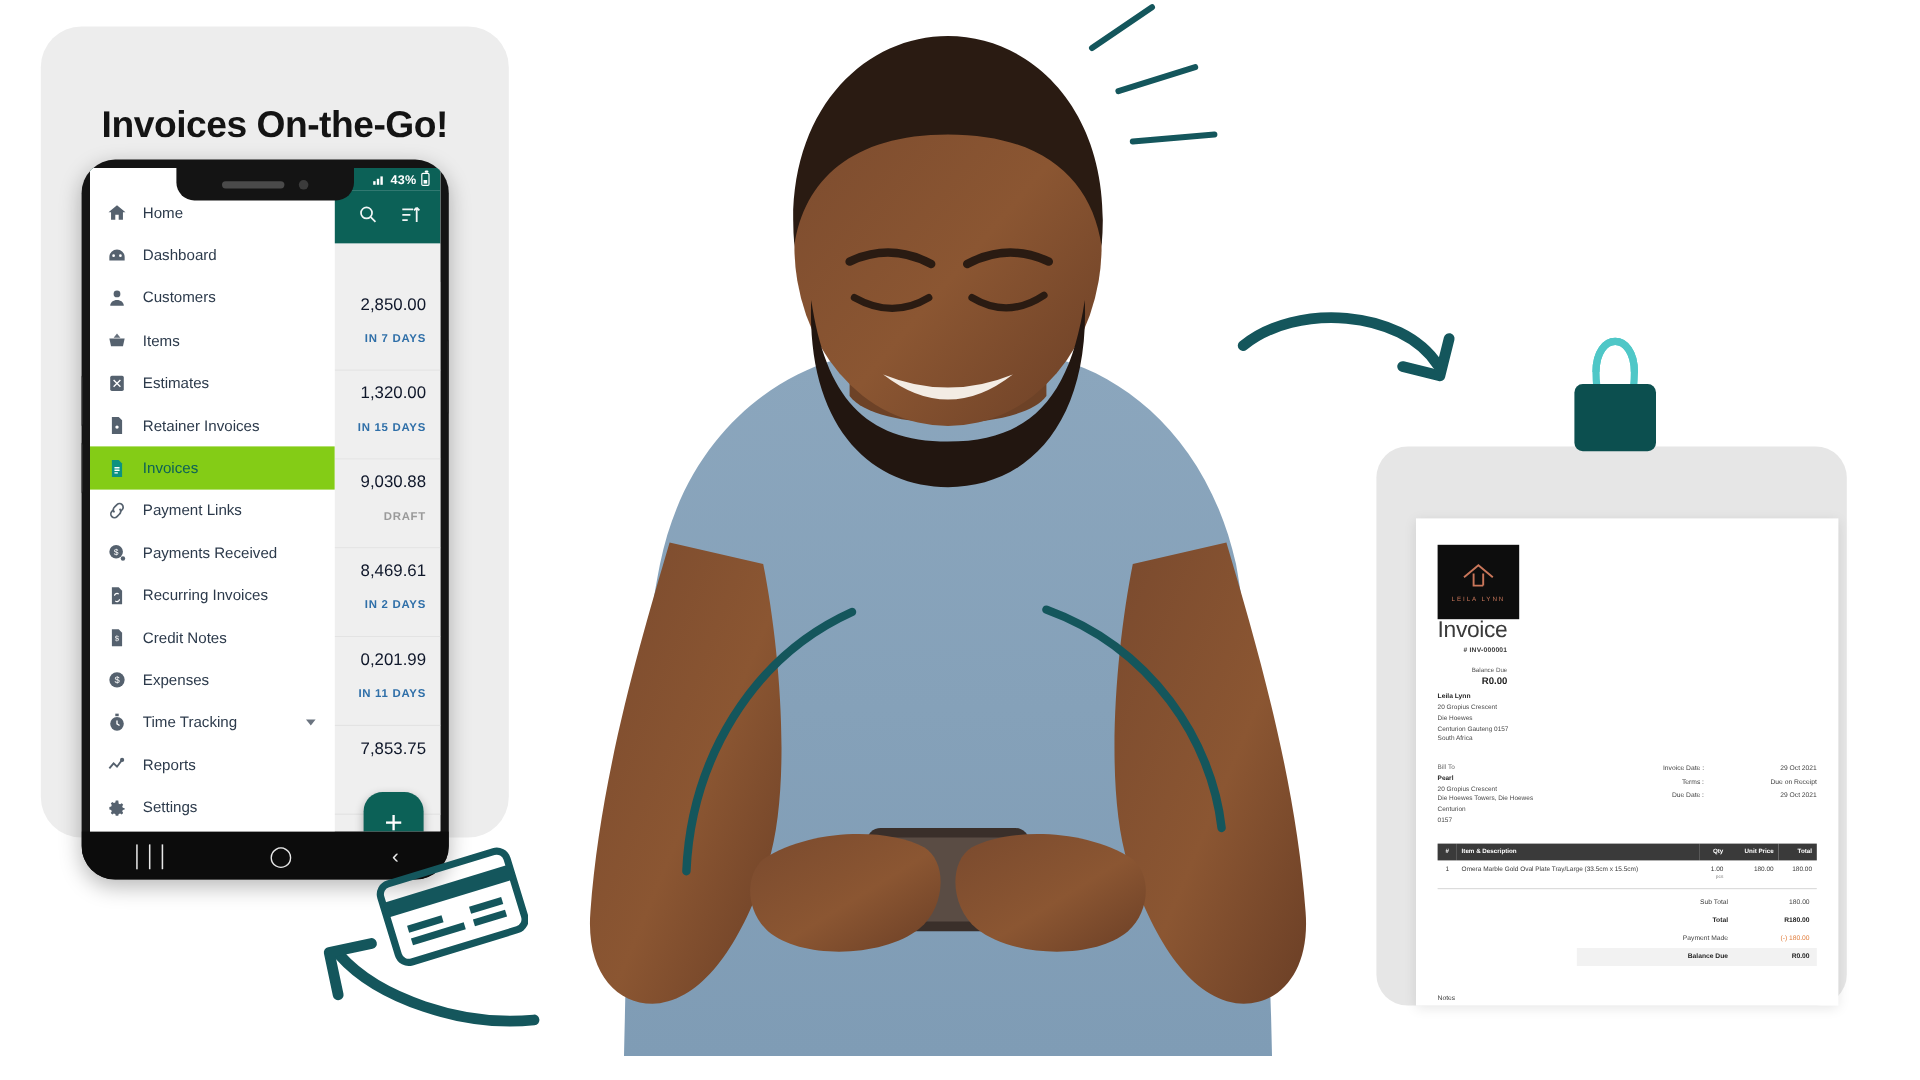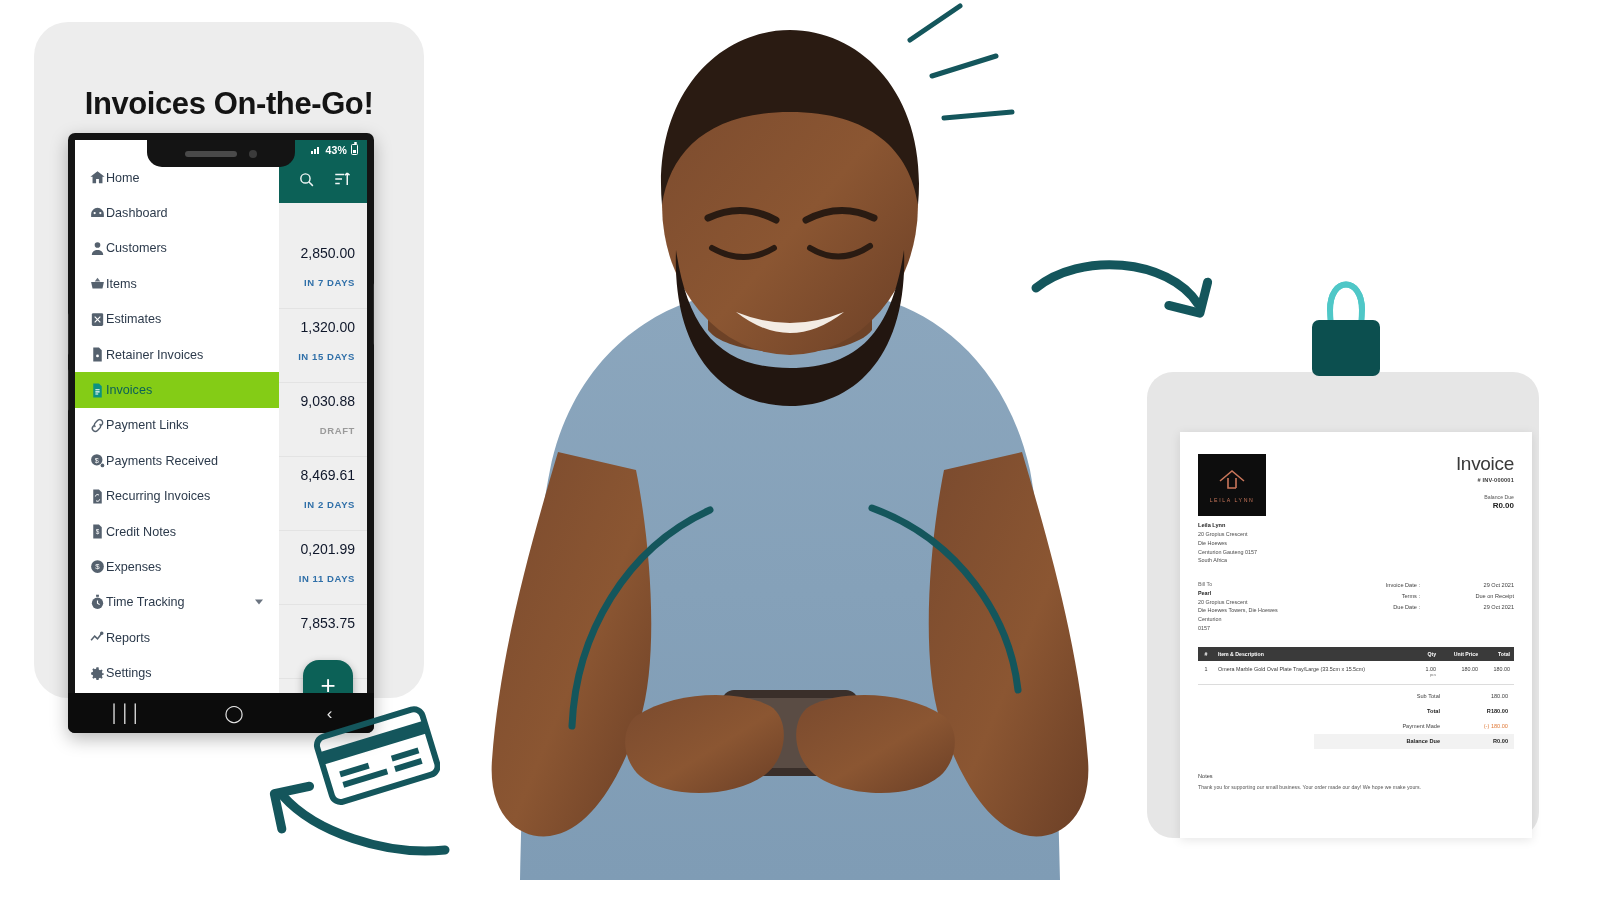--- a/index.html
+++ b/index.html
@@ -19,21 +19,21 @@
   }
   .headline {
     position: absolute; left: 34px; top: 86px; width: 390px;
     text-align: center;
     font-size: 31px; font-weight: bold; color: #141414;
     letter-spacing: -0.4px;
   }
   .phone {
     position: absolute; left: 68px; top: 133px;
     width: 306px; height: 600px;
-    background: #141414; border-radius: 7px;
+    background: #141414; border-radius: 28px;
     box-shadow: 0 6px 18px rgba(0,0,0,.28);
     overflow: hidden;
   }
   .phone-btn-l { position:absolute; left:-3px; top:180px; width:4px; height:42px; background:#2c2c2c; border-radius:3px; }
   .phone-btn-l2{ position:absolute; left:-3px; top:236px; width:4px; height:42px; background:#2c2c2c; border-radius:3px; }
   .phone-btn-r { position:absolute; right:-3px; top:150px; width:4px; height:62px; background:#2c2c2c; border-radius:3px; }
   .screen {
     position: absolute; left: 7px; top: 7px; right: 7px; bottom: 40px;
     background: #ffffff; overflow: hidden;
   }
@@ -89,21 +89,21 @@
     box-shadow: 0 3px 8px rgba(0,0,0,.3);
   }
 
   
   .drawer {
     position: absolute; left: 0; top: 0; width: 204px; bottom: 0;
     background: #ffffff; z-index: 5; padding-top: 20px;
     overflow: hidden;
   }
   .nav-item {
-    display: flex; align-items: center; 
+    display: flex; align-items: center; gap: 13px;
     height: 35.4px; padding: 0 14px;
     color: #2c3a4b; font-size: 12.6px; font-weight: 500;
     position: relative;
   }
   .nav-item.active { background: #84cc16; color: #0c6157; }
   .nav-ic {
     width: 17px; height: 17px; flex: 0 0 17px;
     display:flex; align-items:center; justify-content:center;
     color: #55616e;
   }
@@ -132,21 +132,21 @@
     background: #e6e6e6; border-radius: 26px;
   }
   .paper {
     position: absolute; left: 1180px; top: 432px;
     width: 352px; height: 406px;
     background: #ffffff; box-shadow: 0 2px 10px rgba(0,0,0,.10);
     padding: 22px 18px 0 18px; overflow: hidden;
   }
   .clip { position:absolute; left:1300px; top:258px; width:92px; height:120px; }
 
-  .inv-top { display: flex; justify-content: space-between; align-items: flex-start; }
+  .inv-top { display: flex; justify-content: space-between; align-items: flex-start; flex-direction: column; }
   .logo-box {
     width: 68px; height: 62px; background: #0d0d0d;
     display:flex; flex-direction:column; align-items:center; justify-content:center; gap:3px;
   }
   .logo-name { color:#c9765a; font-size: 5.2px; letter-spacing: 1.6px; }
   .inv-title { font-size: 19px; color: #3a3a3a; font-weight: 400; letter-spacing:-.3px; line-height:1; text-align:right;}
   .inv-no { font-size: 5.6px; color:#3a3a3a; font-weight: bold; text-align:right; margin-top: 4px; letter-spacing:.2px;}
   .bal-lbl { font-size: 5.2px; color:#555; text-align:right; margin-top: 11px; }
   .bal-val { font-size: 8px; color:#222; font-weight:bold; text-align:right; margin-top:1px;}
 

